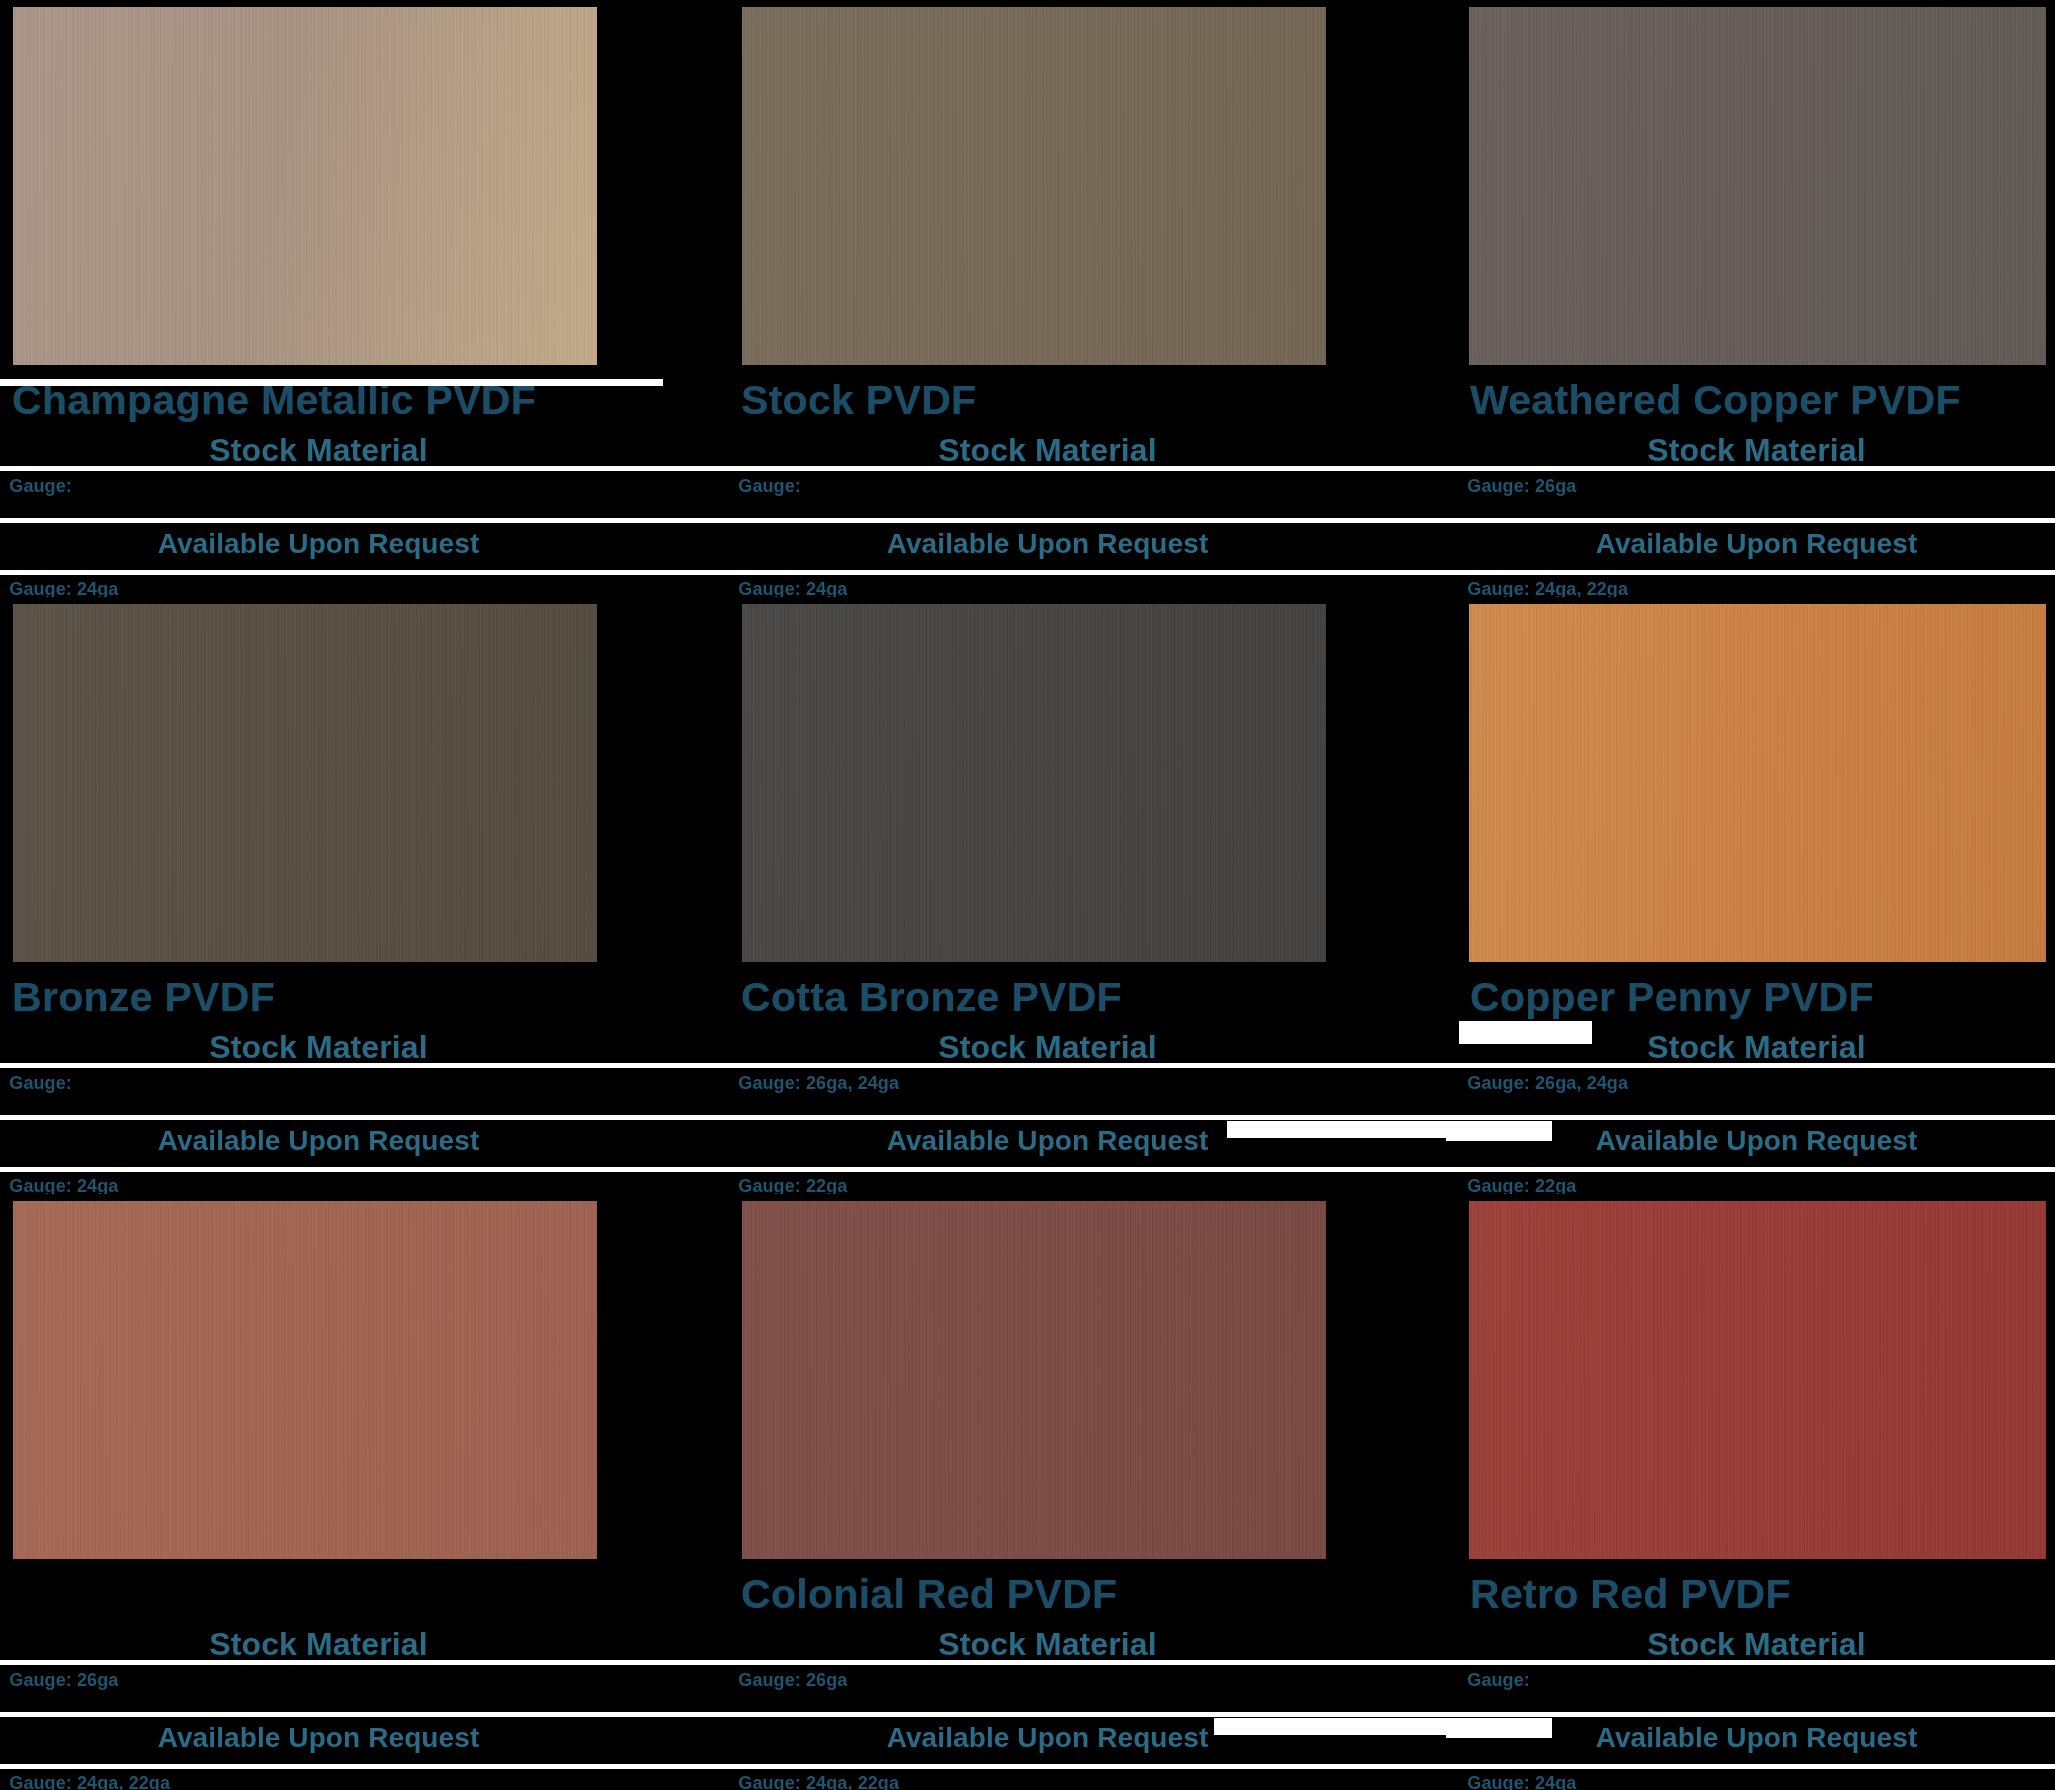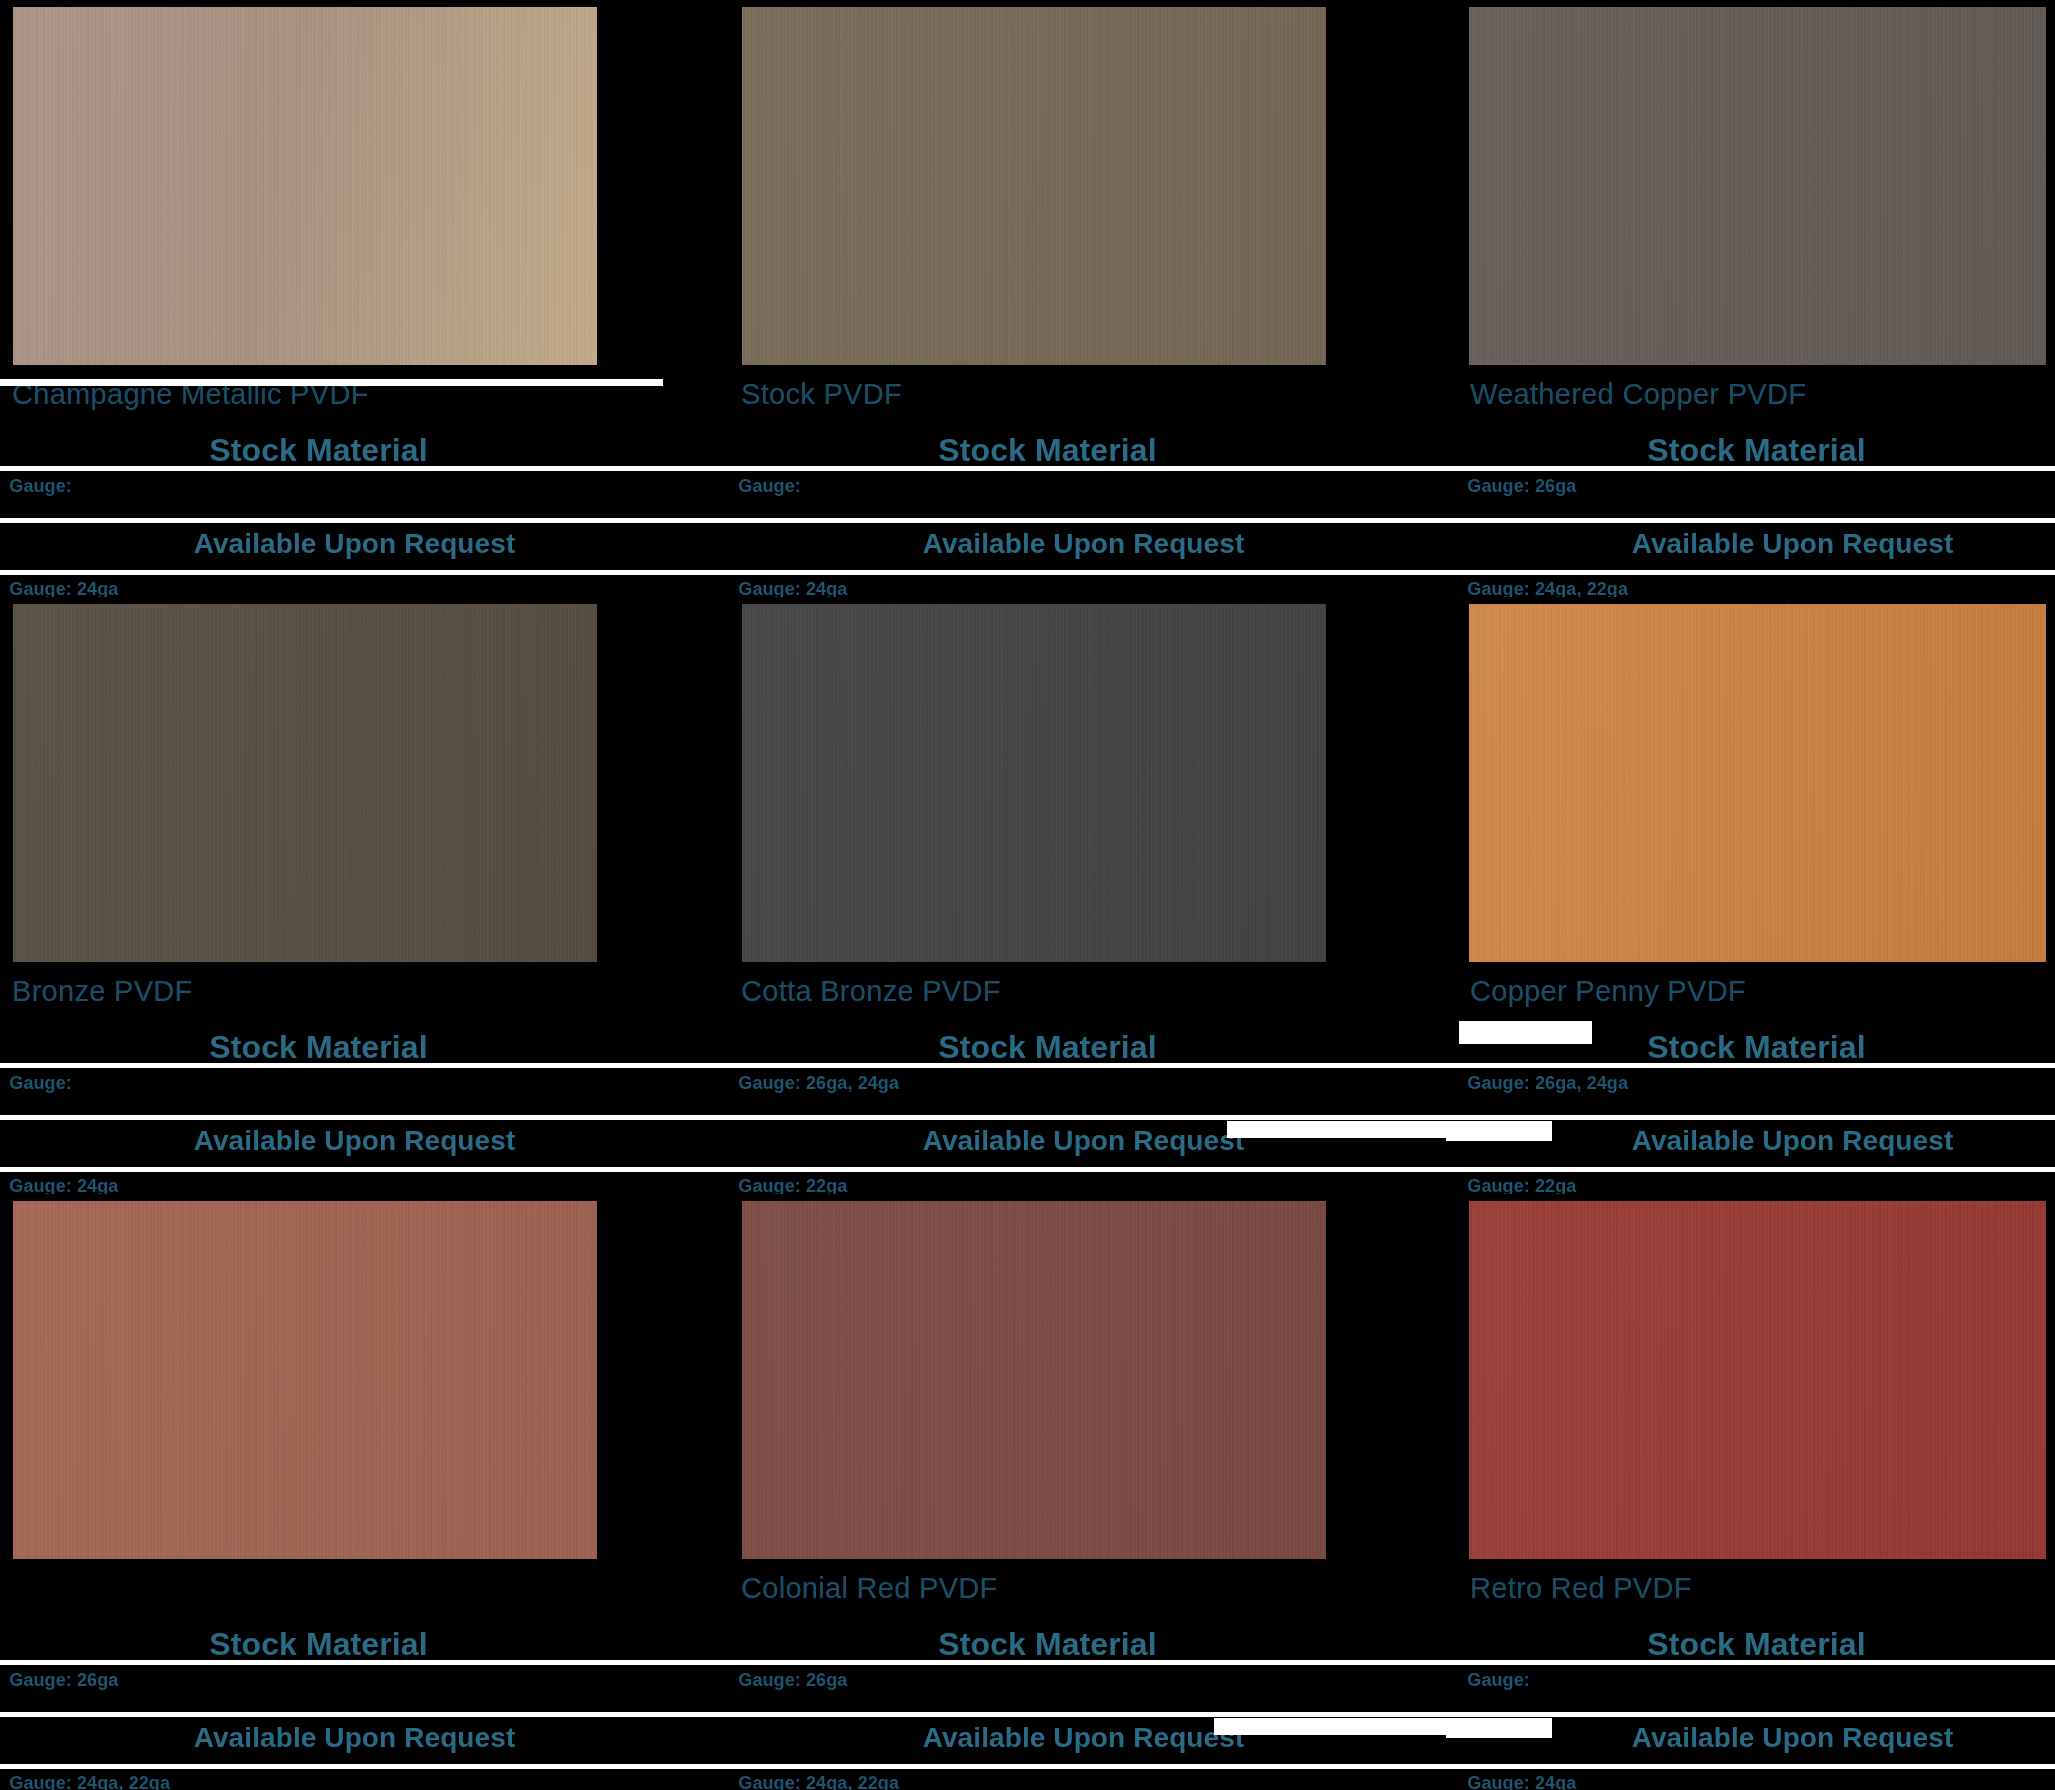--- a/index.html
+++ b/index.html
@@ -76,22 +76,22 @@
     height: 225px;
   }
 
   .title-row {
     position: absolute;
     top: 9.3px;
     left: 12px;
     width: 100%;
   }
   .color-title {
-    font-size: 29px;
-    font-weight: 400;
+    font-size: 41px;
+    font-weight: 700;
     color: #1b4e66;
     letter-spacing: 0.3px;
     line-height: 1;
     white-space: nowrap;
     text-shadow: 0 0 0.7px rgba(27,78,102,0.6);
   }
 
   .stock-row {
     position: absolute;
     top: 61px;
@@ -136,21 +136,20 @@
     letter-spacing: 0.1px;
     white-space: nowrap;
   }
 
   .request-row {
     position: absolute;
     top: 157px;
     left: 0;
     width: 637px;
     text-align: center;
-    padding-left: 36px;
   }
   .card-col3 .request-row { width: 597px; }
   .request-label {
     font-size: 28px;
     font-weight: 700;
     color: #2a6b86;
     letter-spacing: 0.1px;
     white-space: nowrap;
   }
 

